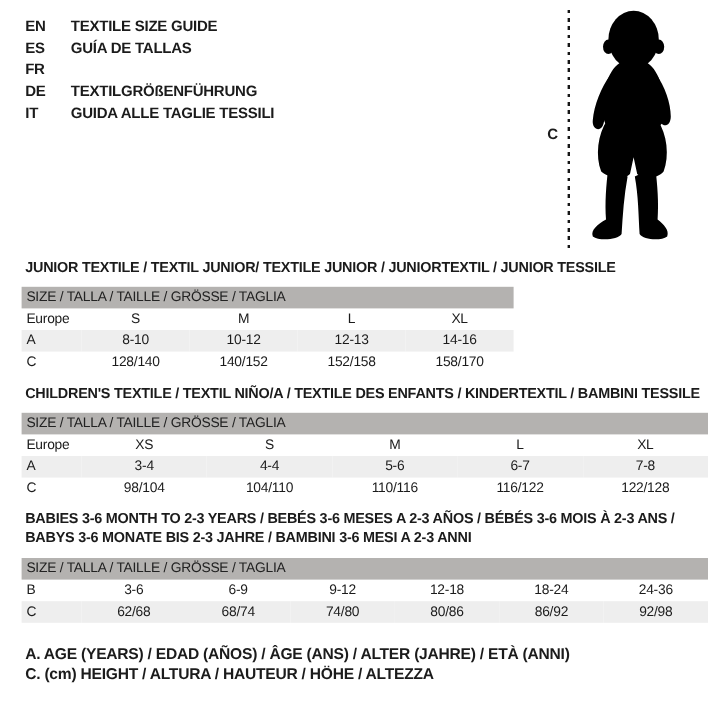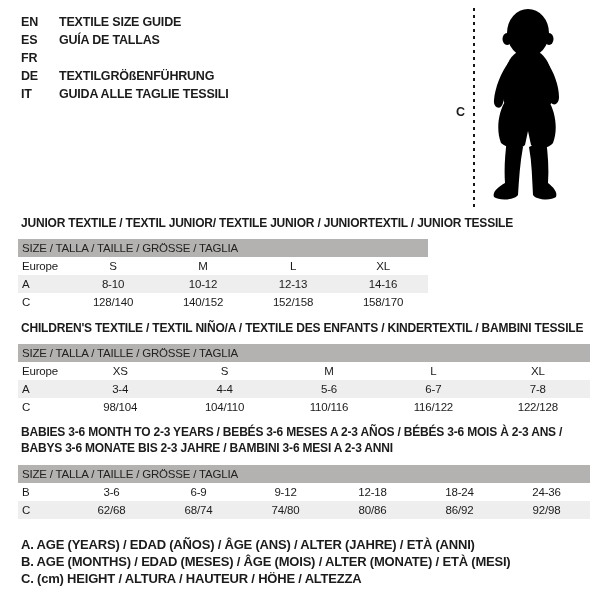--- a/index.html
+++ b/index.html
@@ -187,17 +187,16 @@
       <td>74/80</td>
       <td>80/86</td>
       <td>86/92</td>
       <td>92/98</td>
     </tr>
   </tbody>
     </table>
 
   <div class="footnotes">
     <div>A. AGE (YEARS) / EDAD (AÑOS) / ÂGE (ANS) / ALTER (JAHRE) / ETÀ (ANNI)</div>
-    <div>B. AGE (MONTHS) / EDAD (MESES) / ÂGE (MOIS) / ALTER (MONATE) / ETÀ (MESI)</div>
     <div>C. (cm) HEIGHT / ALTURA / HAUTEUR / HÖHE / ALTEZZA</div>
   </div>
 
 </div>
 
 </body></html>

